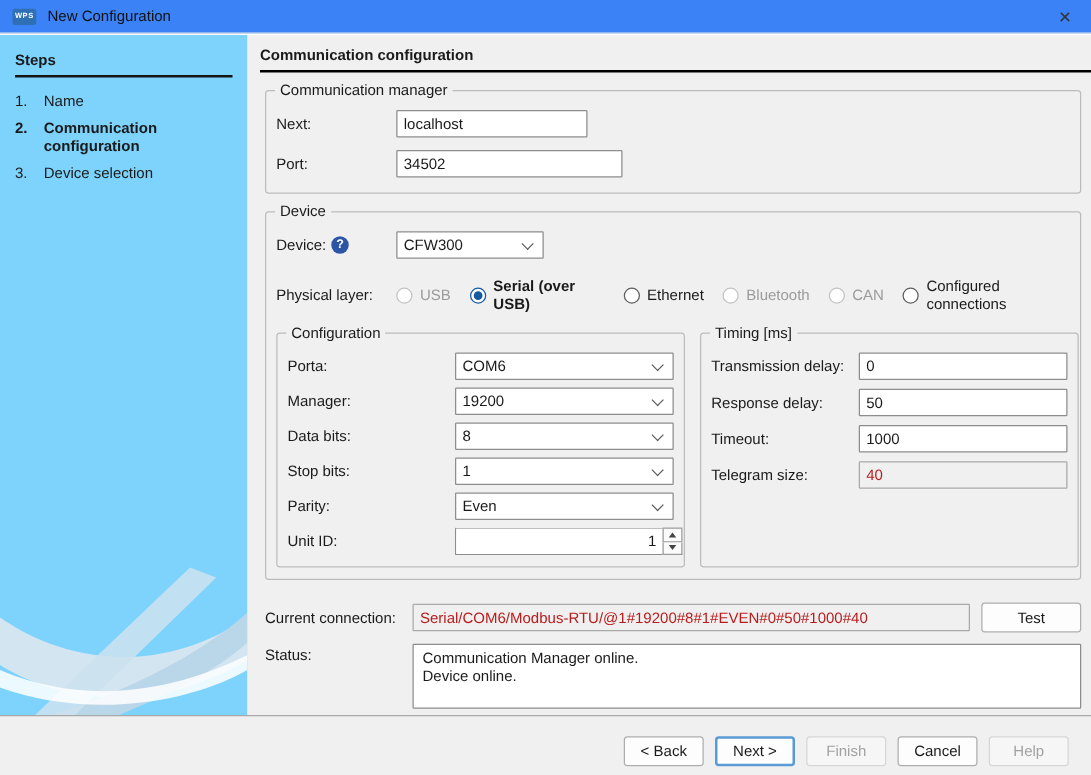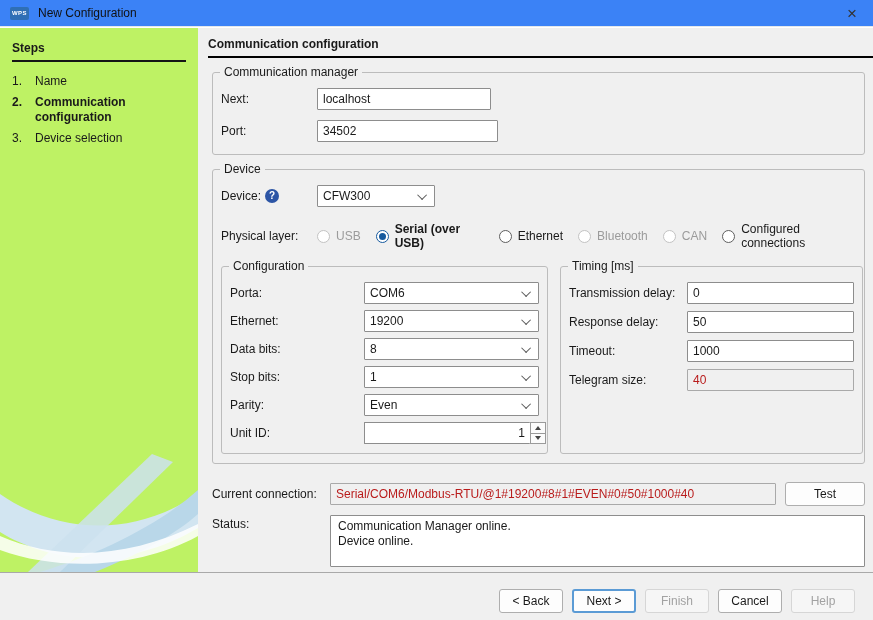--- a/index.html
+++ b/index.html
@@ -21,21 +21,21 @@
     text-align:center; letter-spacing:.5px; margin-right:9px; flex:0 0 auto;
   }
   .win-title { font-size:12px; color:#111; }
   .close-btn {
     margin-left:auto; font-size:17px; line-height:17px; color:#333;
     width:22px; text-align:center; cursor:default;
   }
   
   .sidebar {
     position:absolute; left:0; top:28px; width:198px; bottom:48px;
-    background:#bef264; overflow:hidden;
+    background:#7dd3fc; overflow:hidden;
   }
   .steps-heading {
     margin:13px 12px 0 12px; font-weight:bold; font-size:12px;
     padding-bottom:5px; border-bottom:2px solid #151515;
   }
   .steps-list { margin-top:12px; }
   .step-item { display:flex; margin:0 12px 6px 12px; line-height:15px; }
   .step-num { width:23px; flex:0 0 auto; }
   .step-label { flex:1; }
   .step-item.active { font-weight:bold; }
@@ -157,21 +157,21 @@
   </svg>
 </div>
 
 <div class="main">
   <div class="main-heading">Communication configuration</div>
 
   <div class="groupbox" style="padding-bottom:12px;">
     <span class="legend">Communication manager</span>
     <div class="row" style="margin-bottom:10px;">
       <span class="lbl" style="width:96px;">Next:</span>
-      <input class="txt" style="width: 174px;" value="localhost">
+      <input class="txt" style="width: 153px;" value="localhost">
     </div>
     <div class="row">
       <span class="lbl" style="width:96px;">Port:</span>
       <input class="txt" style="width: 181px;" value="34502">
     </div>
   </div>
 
   <div class="groupbox">
     <span class="legend">Device</span>
 
@@ -223,21 +223,21 @@
       <div class="groupbox" style="margin:0; width:327px; flex:0 0 auto;">
         <span class="legend">Configuration</span>
         <div class="row" style="margin-bottom:6px;">
           <span class="lbl" style="width:134px;">Porta:</span>
           <div class="combo" style="flex:1;">
             <span>COM6</span>
             <span class="chev"></span>
           </div>
         </div>
         <div class="row" style="margin-bottom:6px;">
-          <span class="lbl" style="width:134px;">Ethernet:</span>
+          <span class="lbl" style="width:134px;">Manager:</span>
           <div class="combo" style="flex:1;">
             <span>19200</span>
             <span class="chev"></span>
           </div>
         </div>
         <div class="row" style="margin-bottom:6px;">
           <span class="lbl" style="width:134px;">Data bits:</span>
           <div class="combo" style="flex:1;">
             <span>8</span>
             <span class="chev"></span>

